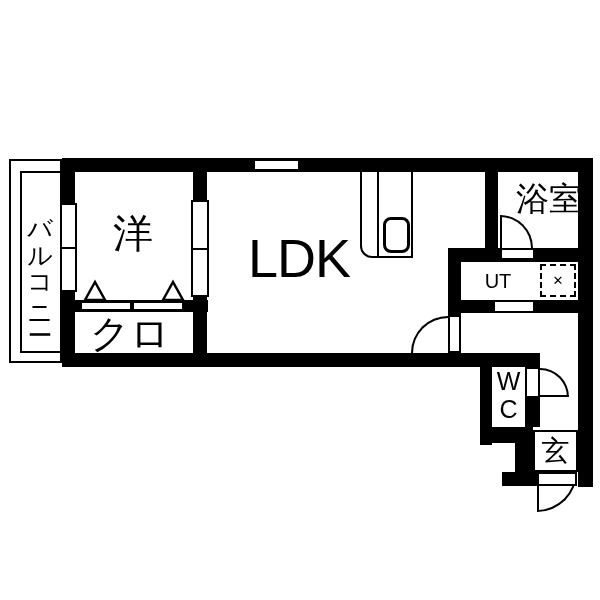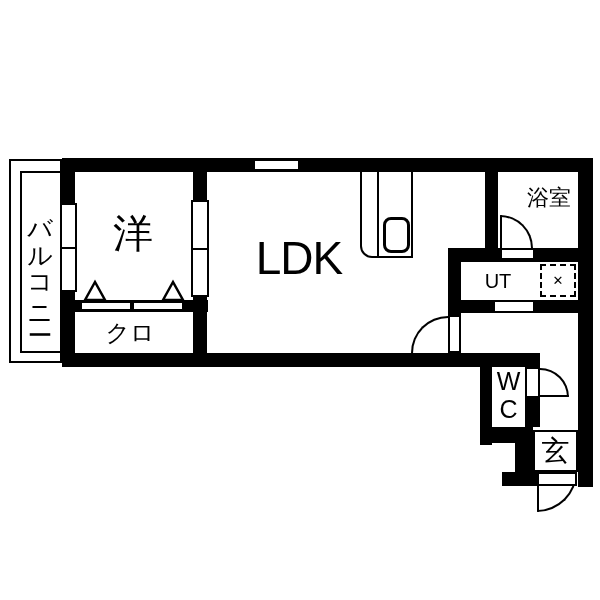--- a/index.html
+++ b/index.html
@@ -83,19 +83,19 @@
   <div class="arc" style="left:540px;top:368px;width:29px;height:29px;border-top:2px solid #000;border-right:2px solid #000;border-bottom:2px solid #000;border-top-right-radius:100% 100%;"></div>
   <div class="leaf" style="left:525px;top:367px;width:15px;height:31px;"></div>
 
   <div class="thinbox center-flex" style="left:533px;top:430px;width:45px;height:42px;">
     <span style="font-size:28px;">玄</span>
   </div>
   <div class="arc" style="left:537px;top:472px;width:40px;height:40px;border-left:2px solid #000;border-bottom:2px solid #000;border-right:2px solid #000;border-bottom-right-radius:100% 100%;"></div>
   <div class="leaf" style="left:537px;top:472px;width:40px;height:14px;"></div>
 
   <div class="lbl" style="left:133px;top:233px;font-size:40px;">洋</div>
-  <div class="lbl" style="left:299px;top:258px;font-size:46px;letter-spacing:-1px;">LDK</div>
-  <div class="lbl" style="left:130px;top:333px;font-size:24px;">クロ</div>
-  <div class="lbl" style="left:549px;top:198px;font-size:22px;text-align:right;">浴室</div>
+  <div class="lbl" style="left:299px;top:258px;font-size:54px;letter-spacing:-1px;">LDK</div>
+  <div class="lbl" style="left:130px;top:333px;font-size:39px;">クロ</div>
+  <div class="lbl" style="left:549px;top:198px;font-size:33px;text-align:right;">浴室</div>
   <div class="lbl" style="left:498px;top:281px;font-size:20px;">UT</div>
   <div class="lbl vtext" style="left:508px;top:395px;font-size:25px;">WC</div>
 
 </div>
 
 </body></html>

